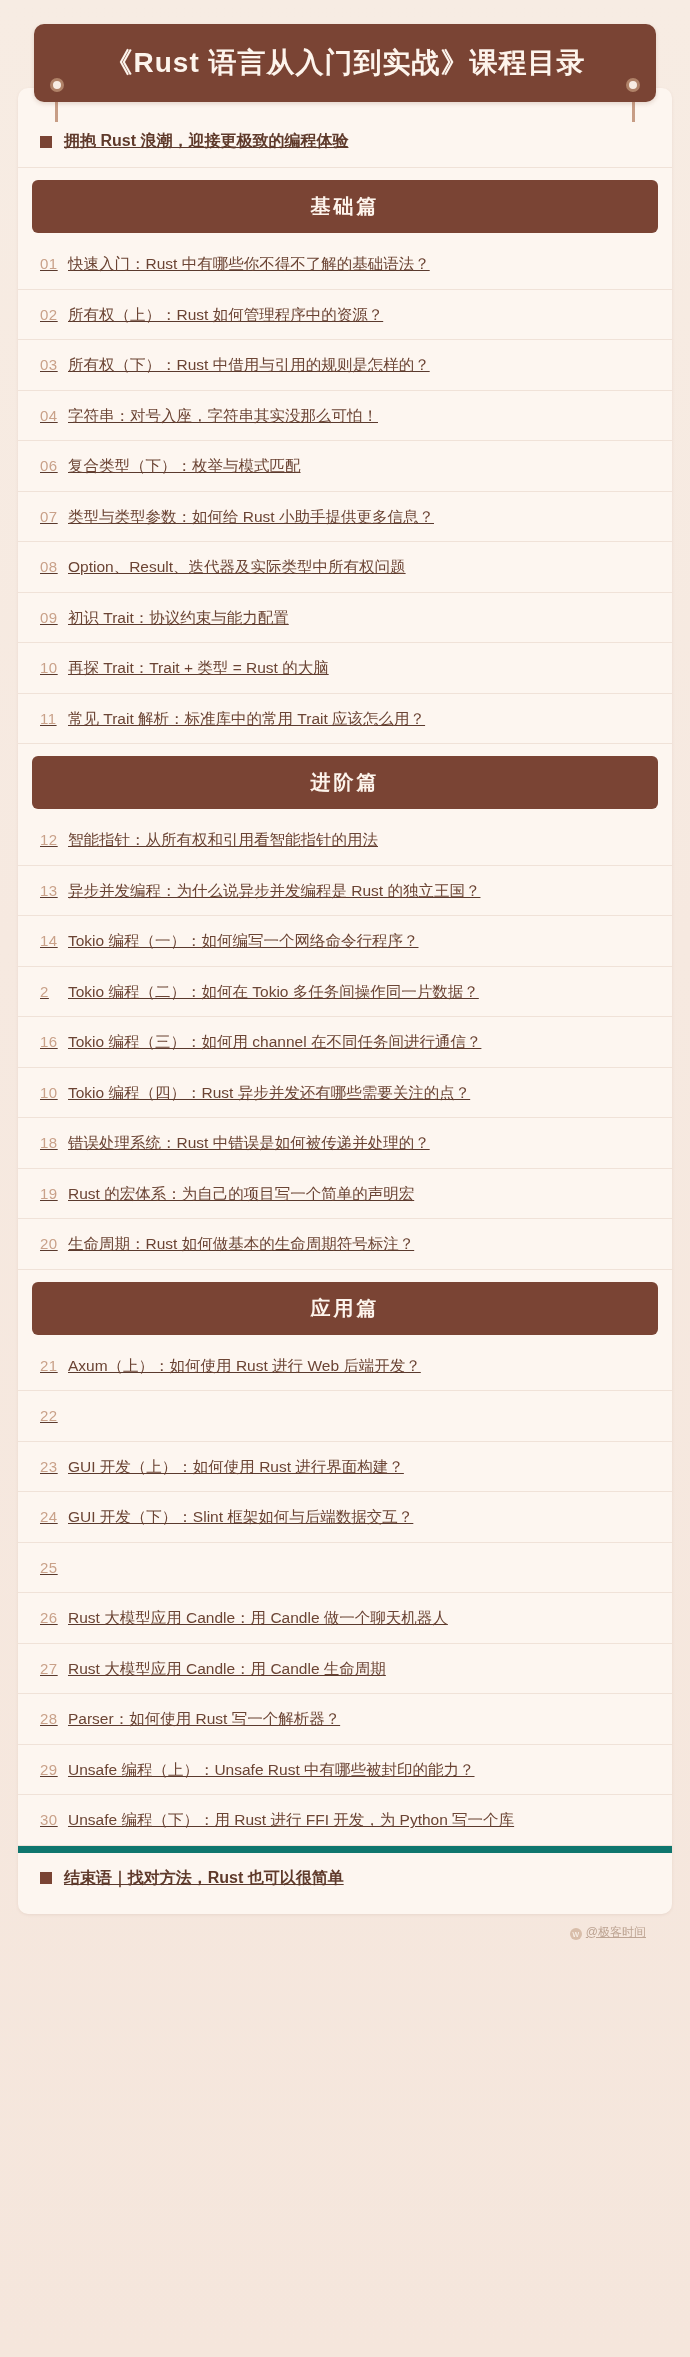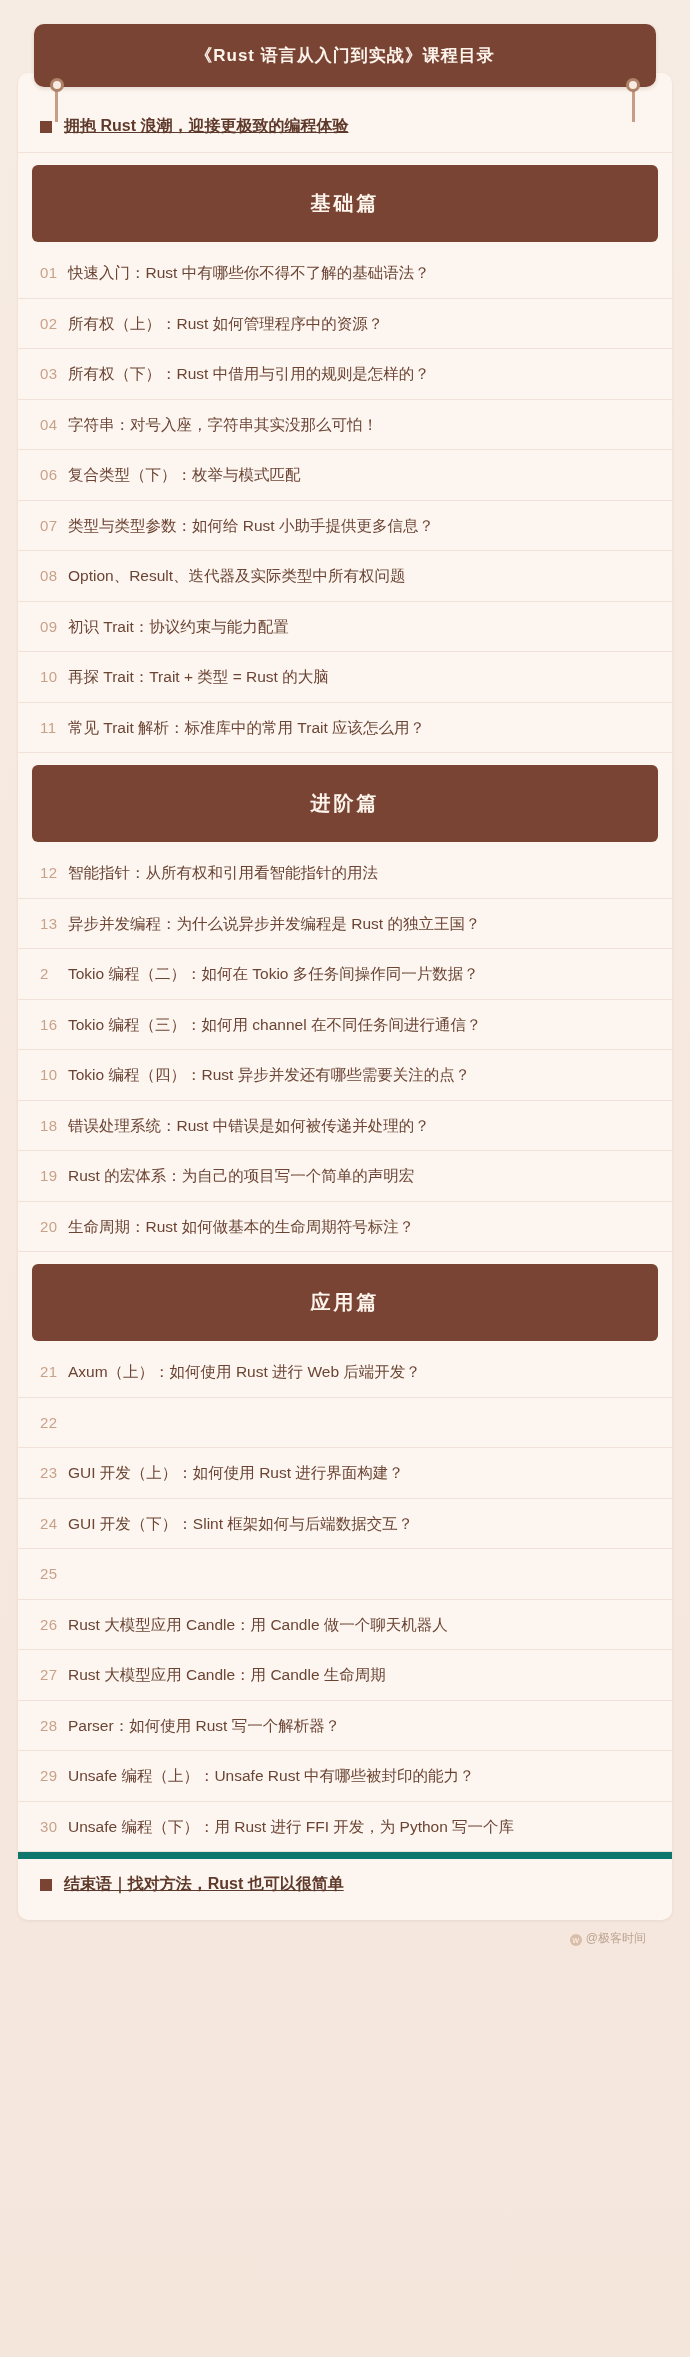--- a/index.html
+++ b/index.html
@@ -25,21 +25,21 @@
   
   .title-wrap {
     position: relative;
     margin: 0 16px 0 16px;
   }
   .title-card {
     background: #7a4434;
     color: #fdf4ec;
     border-radius: 10px;
     text-align: center;
-    font-size: 17px;
+    font-size: 28px;
     font-weight: bold;
     letter-spacing: 1px;
     padding: 20px 10px 20px 10px;
     position: relative;
     z-index: 3;
     box-shadow: 0 2px 4px rgba(120,70,50,0.18);
   }
   
   .pin {
     position: absolute;
@@ -75,20 +75,21 @@
     z-index: 1;
   }
 
   .row {
     display: flex;
     align-items: flex-end;
     padding: 13px 22px 13px 22px;
     font-size: 15.5px;
     line-height: 1.5;
     border-bottom: 1px solid #f0e2d8;
+    text-decoration: underline;
   }
   .row:last-child { border-bottom: none; }
   .row .num {
     color: #c9a189;
     font-size: 15px;
     min-width: 28px;
     flex: 0 0 28px;
     padding-top: 1px;
     letter-spacing: 0.5px;
   }
@@ -116,32 +117,33 @@
   }
   .hl-row .txt { color: #5f3a2b; font-weight: bold; }
 
   
   .section {
     background: #7a4434;
     color: #fdf4ec;
     font-size: 20px;
     font-weight: bold;
     text-align: center;
-    padding: 25px 0;
+    padding: 13px 0;
     border-radius: 6px;
     margin: 12px 14px 6px 14px;
     letter-spacing: 3px;
   }
 
   
   .footer {
     text-align: right;
     font-size: 12px;
     color: #bda493;
     padding: 10px 26px 6px 0;
+    text-decoration: underline;
   }
   .footer .wb {
     display: inline-block;
     width: 12px;
     height: 12px;
     border-radius: 50%;
     background: #d8bda9;
     color: #fdf6f0;
     font-size: 9px;
     line-height: 12px;
@@ -215,20 +217,24 @@
     <div class="section">进阶篇</div>
     <div class="row">
         <span class="num">12</span>
         <span class="txt">智能指针：从所有权和引用看智能指针的用法</span>
       </div>
     <div class="row">
         <span class="num">13</span>
         <span class="txt">异步并发编程：为什么说异步并发编程是 Rust 的独立王国？</span>
       </div>
     <div class="row">
+        <span class="num">14</span>
+        <span class="txt">Tokio 编程（一）：如何编写一个网络命令行程序？</span>
+      </div>
+    <div class="row">
         <span class="num">2</span>
         <span class="txt">Tokio 编程（二）：如何在 Tokio 多任务间操作同一片数据？</span>
       </div>
     <div class="row">
         <span class="num">16</span>
         <span class="txt">Tokio 编程（三）：如何用 channel 在不同任务间进行通信？</span>
       </div>
     <div class="row">
         <span class="num">10</span>
         <span class="txt">Tokio 编程（四）：Rust 异步并发还有哪些需要关注的点？</span>

